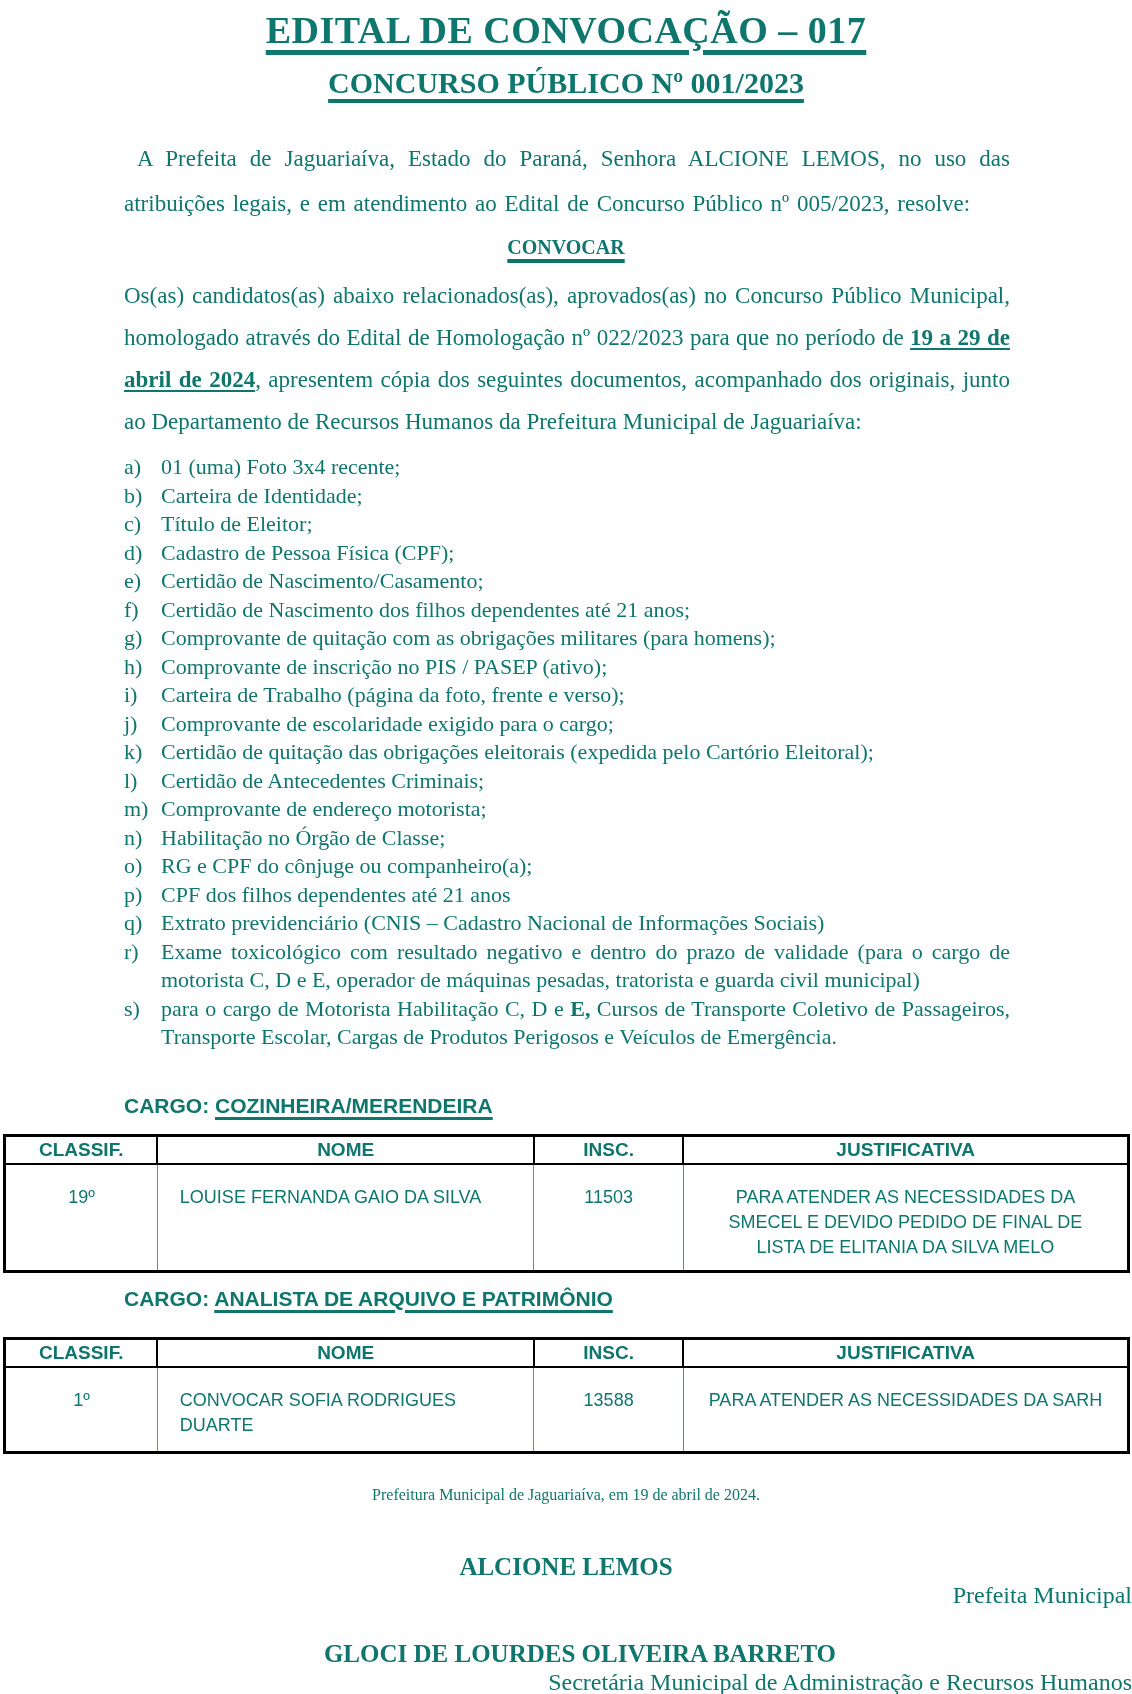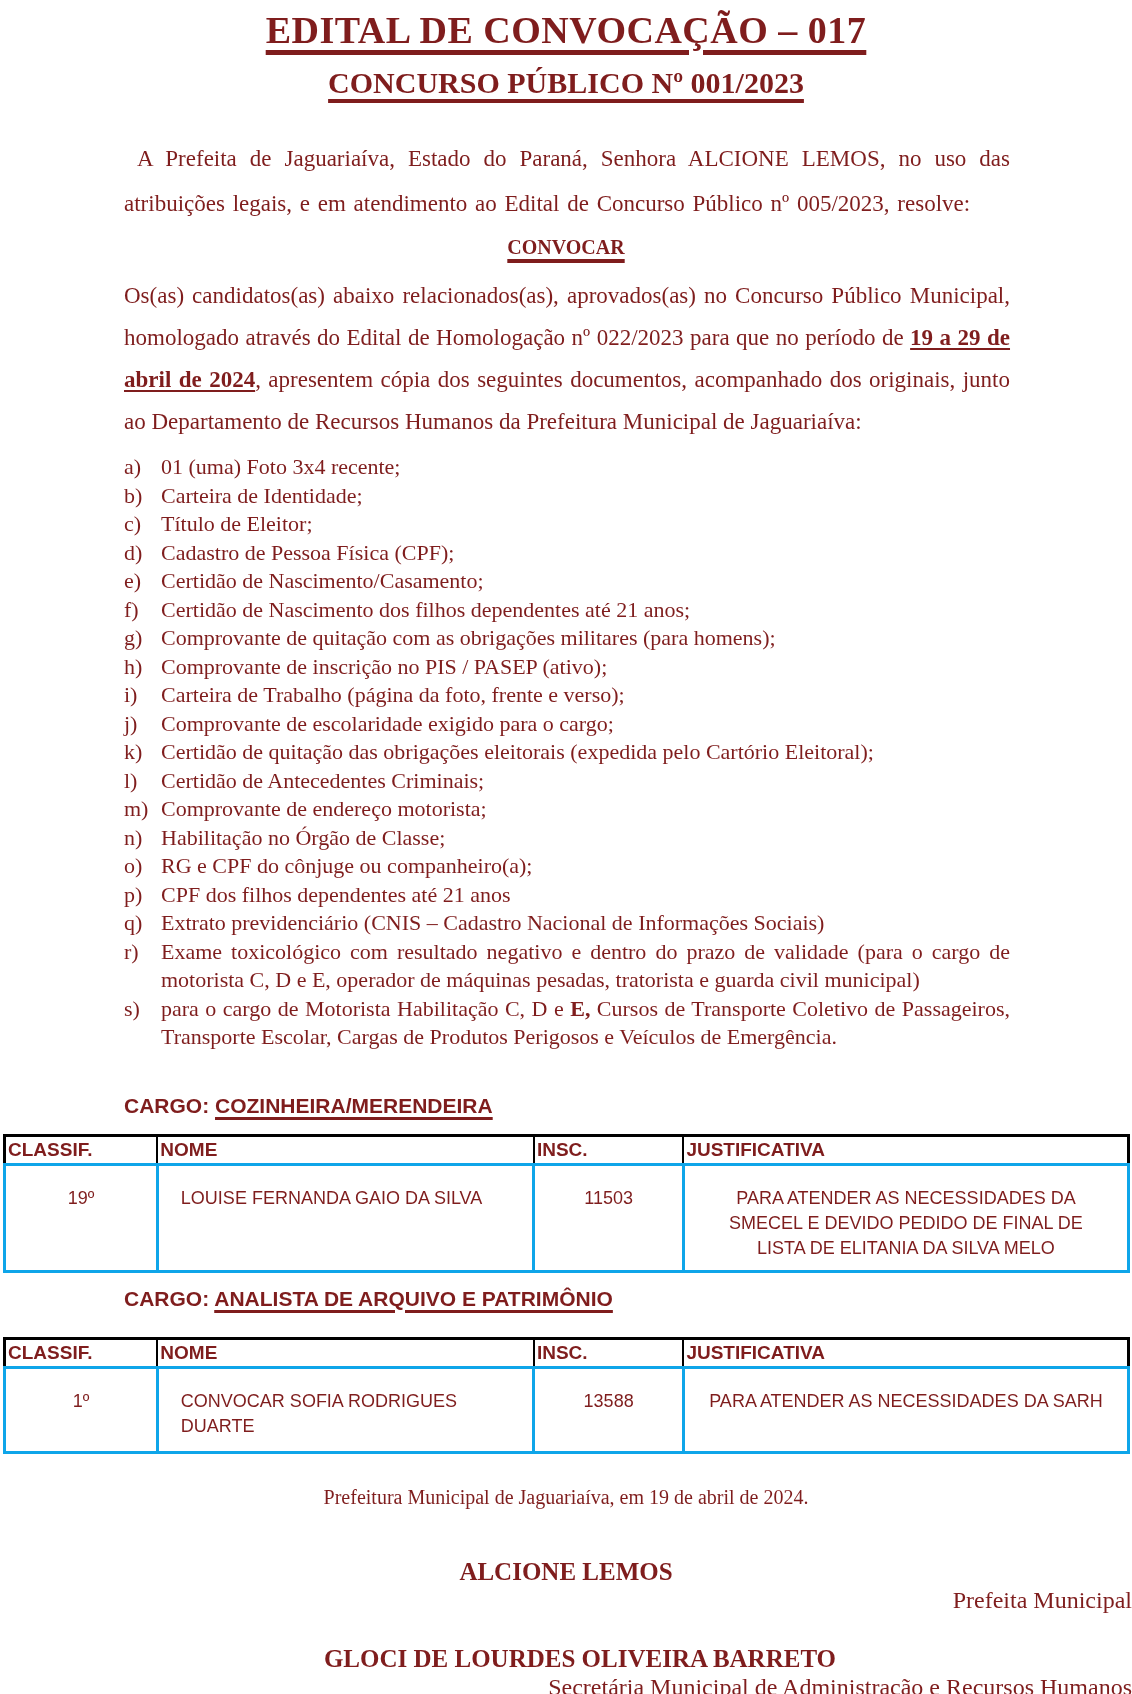--- a/index.html
+++ b/index.html
@@ -3,21 +3,21 @@
 <meta charset="utf-8">
 <style>
   * { margin: 0; padding: 0; box-sizing: border-box; }
   html, body { background: #ffffff; }
   .page {
     position: relative;
     width: 1132px;
     height: 1694px;
     margin: 0 auto;
     background: #ffffff;
-    color: #7f1d1d;
+    color: #0f766e;
     font-family: "Liberation Serif", "DejaVu Serif", serif;
     overflow: hidden;
   }
   
   .doc-title {
     padding-top: 8px;
     text-align: center;
     font-size: 38px;
     font-weight: bold;
     letter-spacing: 0.5px;
@@ -102,44 +102,44 @@
     border: 3px solid #000;
     font-family: "Liberation Sans", "DejaVu Sans", sans-serif;
     table-layout: fixed;
   }
   .roster-table th {
     border: 2px solid #000;
     height: 29px;
     padding: 1px 2px;
     font-size: 19px;
     font-weight: bold;
-    text-align: left;
+    text-align: center;
     vertical-align: middle;
   }
   .roster-table td {
-    border: 3px solid #0ea5e9;
+    border: 1px solid #0ea5e9;
     vertical-align: top;
     padding-top: 20px;
     font-size: 18px;
     line-height: 25px;
   }
   .t1 td { height: 107px; }
   .t2 td { height: 85px; }
   .cell-classif, .cell-insc, .cell-justif { text-align: center; }
   .cell-nome { text-align: left; padding-left: 22px; padding-right: 8px; }
   .cell-justif { padding-left: 4px; padding-right: 4px; }
   .t1 .justif-inner { max-width: 400px; margin: 0 auto; }
   .t2 .nome-inner { max-width: 290px; }
   .t2 .justif-inner { max-width: none; }
   .table-2 { margin-top: 26px; }
   
   .date-line {
     margin-top: 32px;
     text-align: center;
-    font-size: 20px;
+    font-size: 16px;
   }
   .sig-name {
     margin-top: 48px;
     text-align: center;
     font-size: 25px;
     font-weight: bold;
     line-height: 29px;
   }
   .sig-name.second { margin-top: 30px; margin-left: 28px; }
   .sig-role {

